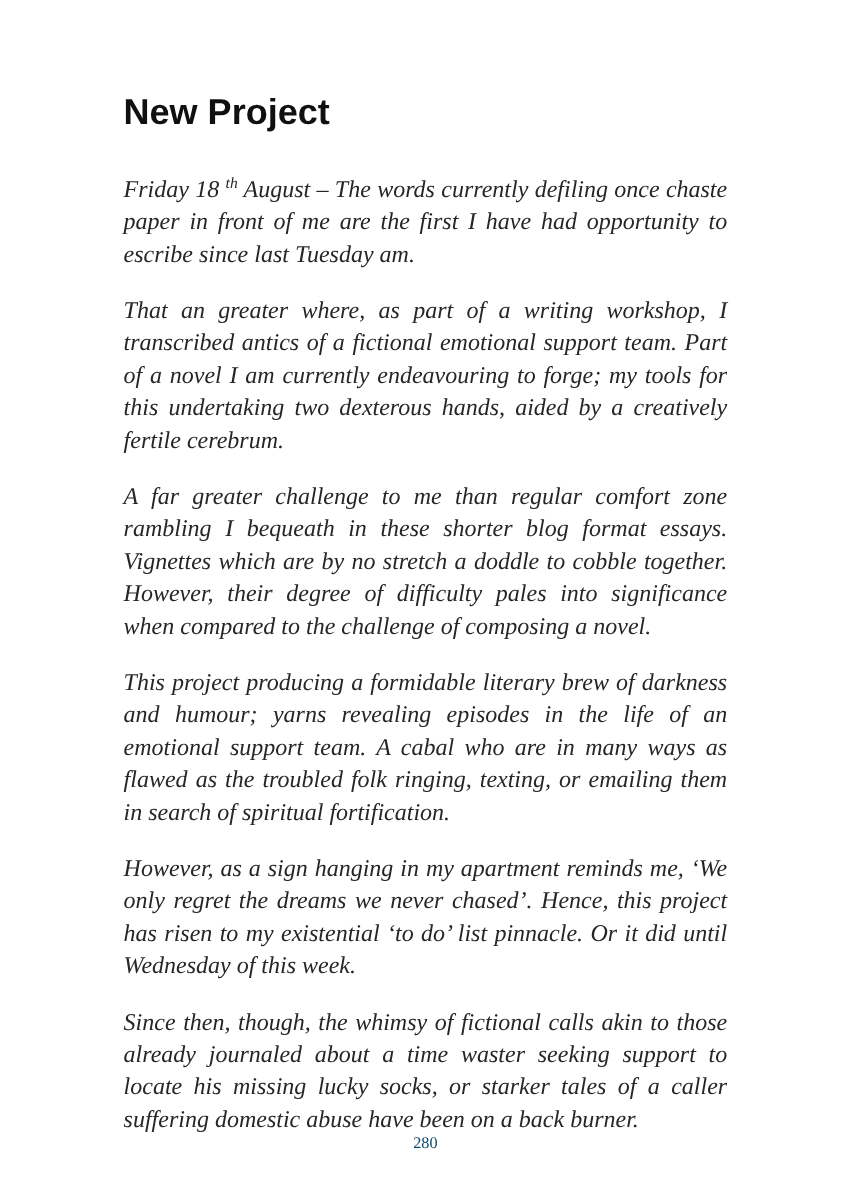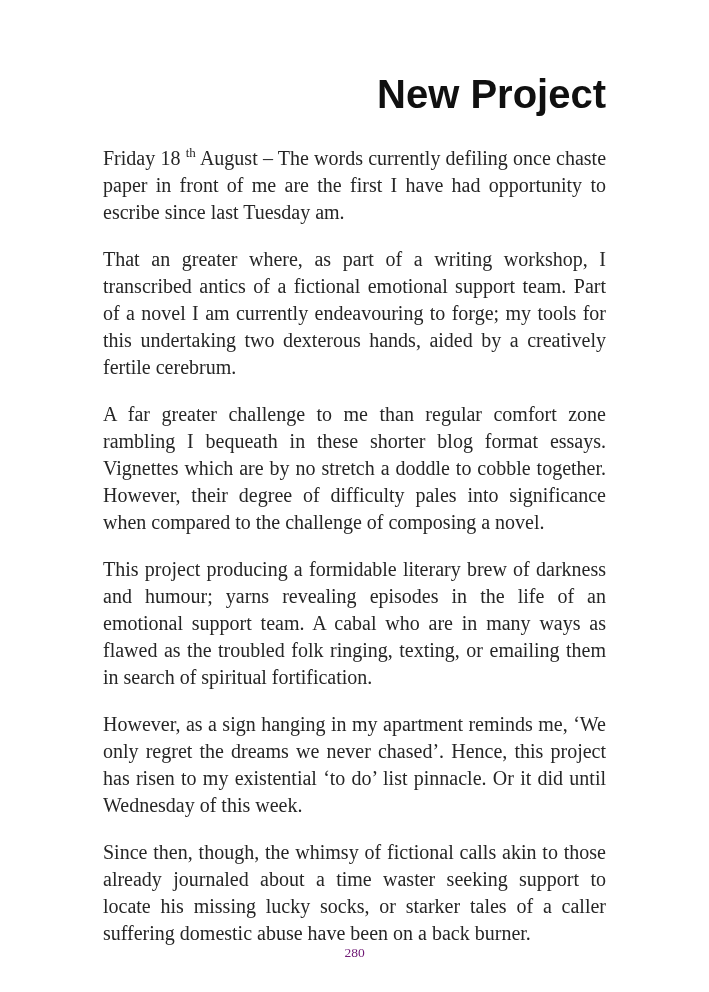--- a/index.html
+++ b/index.html
@@ -13,50 +13,51 @@
     height: 992px;
     margin: 0 auto;
     background: #ffffff;
     box-sizing: border-box;
     padding: 76px 103px 0 103px;
     overflow: hidden;
     font-family: "Liberation Serif", "DejaVu Serif", serif;
   }
   .title {
     margin: 0;
-    text-align: right;
+    text-align: left;
     font-family: "Liberation Sans", "DejaVu Sans", sans-serif;
     font-weight: 700;
-    font-size: 40px;
+    font-size: 30px;
     line-height: 36px;
     color: #101010;
   }
   .content {
     margin-top: 33px;
   }
   .content p {
     margin: 0 0 20px 0;
     font-size: 20px;
     line-height: 27px;
     text-align: justify;
     color: #262626;
+    font-style: italic;
   }
   sup.ord {
     font-size: 13px;
     line-height: 0;
     vertical-align: super;
   }
   .pagenum {
     position: absolute;
     left: 0;
     bottom: 31px;
     width: 100%;
     text-align: center;
     font-size: 13.5px;
-    color: #701a75;
+    color: #0c4a6e;
     font-family: "Liberation Serif", "DejaVu Serif", serif;
   }
 </style>
 </head>
 <body>
 
 <div class="page">
 
   <h1 class="title">New Project</h1>
 

